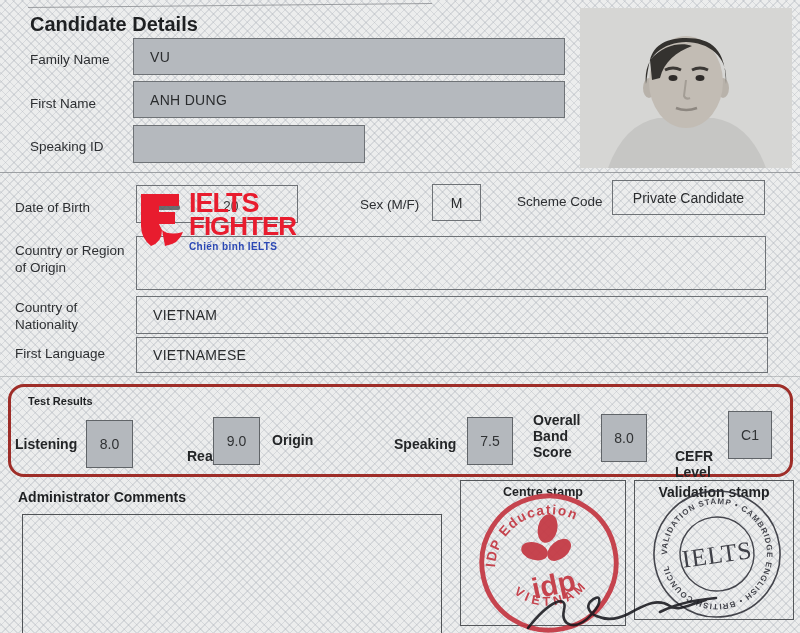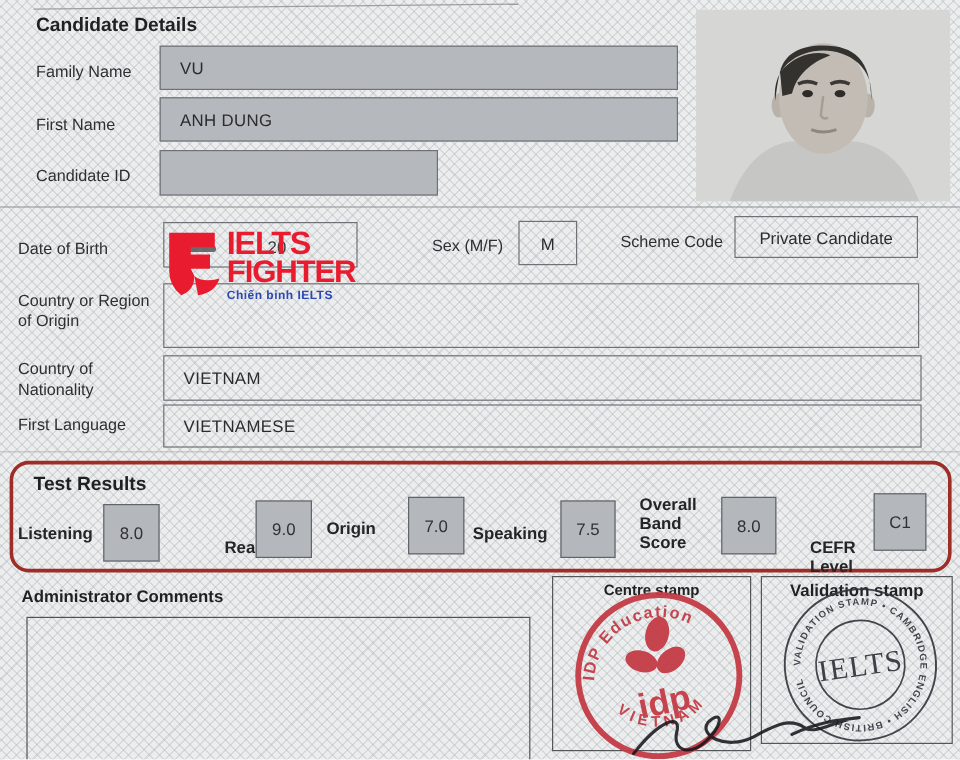--- a/index.html
+++ b/index.html
@@ -41,29 +41,29 @@
   svg text { font-family:"Liberation Sans", sans-serif; }
   .serif-text { font-family:"Liberation Serif", serif; }
 </style>
 </head>
 <body>
 
 <div id="page">
 
   <div class="hairline" style="left:28px; top:5px; width:404px; transform:rotate(-0.6deg);"></div>
 
-  <div class="abs hdg" style="left:30px; top:13px; font-size:16px;">Candidate Details</div>
+  <div class="abs hdg" style="left:30px; top:13px; font-size:20px;">Candidate Details</div>
 
   <div class="abs lbl" style="left:30px; top:52px;">Family Name</div>
   <div class="box fillbox valtext" style="left:133px; top:38px; width:432px; height:37px;">VU</div>
 
   <div class="abs lbl" style="left:30px; top:96px;">First Name</div>
   <div class="box fillbox valtext" style="left:133px; top:81px; width:432px; height:37px;">ANH DUNG</div>
 
-  <div class="abs lbl" style="left:30px; top:139px;">Candidate ID</div>
+  <div class="abs lbl" style="left:30px; top:139px;">Speaking ID</div>
   <div class="box fillbox valtext" style="left:133px; top:125px; width:232px; height:38px;"></div>
 
   <div class="abs" style="left:580px; top:8px; width:212px; height:160px;">
     <svg width="212" height="160" viewBox="0 0 212 160">
       <rect width="212" height="160" fill="#d6d6d4"></rect>
       <path d="M28,160 Q44,116 78,110 L134,110 Q170,116 186,160 Z" fill="#c6c6c4"></path>
       <rect x="92" y="88" width="28" height="28" fill="#b0aaa3"></rect>
       <ellipse cx="69" cy="80" rx="6" ry="10" fill="#b8b2aa"></ellipse>
       <ellipse cx="143" cy="80" rx="6" ry="10" fill="#b8b2aa"></ellipse>
       <ellipse cx="106" cy="74" rx="37" ry="46" fill="#c2bcb4"></ellipse>
@@ -110,30 +110,29 @@
 
   <div class="abs lbl" style="left:15px; top:300px; width:100px;">Country of Nationality</div>
   <div class="box valtext" style="left:136px; top:296px; width:632px; height:38px;">VIETNAM</div>
 
   <div class="abs lbl" style="left:15px; top:346px;">First Language</div>
   <div class="box valtext" style="left:136px; top:337px; width:632px; height:36px;">VIETNAMESE</div>
 
   <div class="hairline" style="left:0; top:376px; width:800px; opacity:.45;"></div>
 
   <div class="results-outline"></div>
-  <div class="abs hdg" style="left:28px; top:395px; font-size:16px;">Test Results</div>
+  <div class="abs hdg" style="left:28px; top:395px; font-size:11px;">Test Results</div>
 
   <div class="score-lbl" style="left:15px; top:436px;">Listening</div>
   <div class="score-box" style="left:86px; top:420px;">8.0</div>
 
   <div class="score-lbl" style="left:143px; top:448px;margin-left:44px;">Reading</div>
   <div class="score-box" style="left:213px; top:417px;">9.0</div>
 
   <div class="score-lbl" style="left:272px; top:432px;">Origin</div>
-  <div class="score-box" style="left:340px; top:414px;">7.0</div>
 
   <div class="score-lbl" style="left:394px; top:436px;">Speaking</div>
   <div class="score-box" style="left:467px; top:417px; width:46px;">7.5</div>
 
   <div class="score-lbl" style="left:533px; top:412px; width:68px;">Overall Band Score</div>
   <div class="score-box" style="left:601px; top:414px; width:46px;">8.0</div>
 
   <div class="score-lbl" style="left:675px; top:448px; width:52px;">CEFR Level</div>
   <div class="score-box" style="left:728px; top:411px; width:44px;">C1</div>
 

